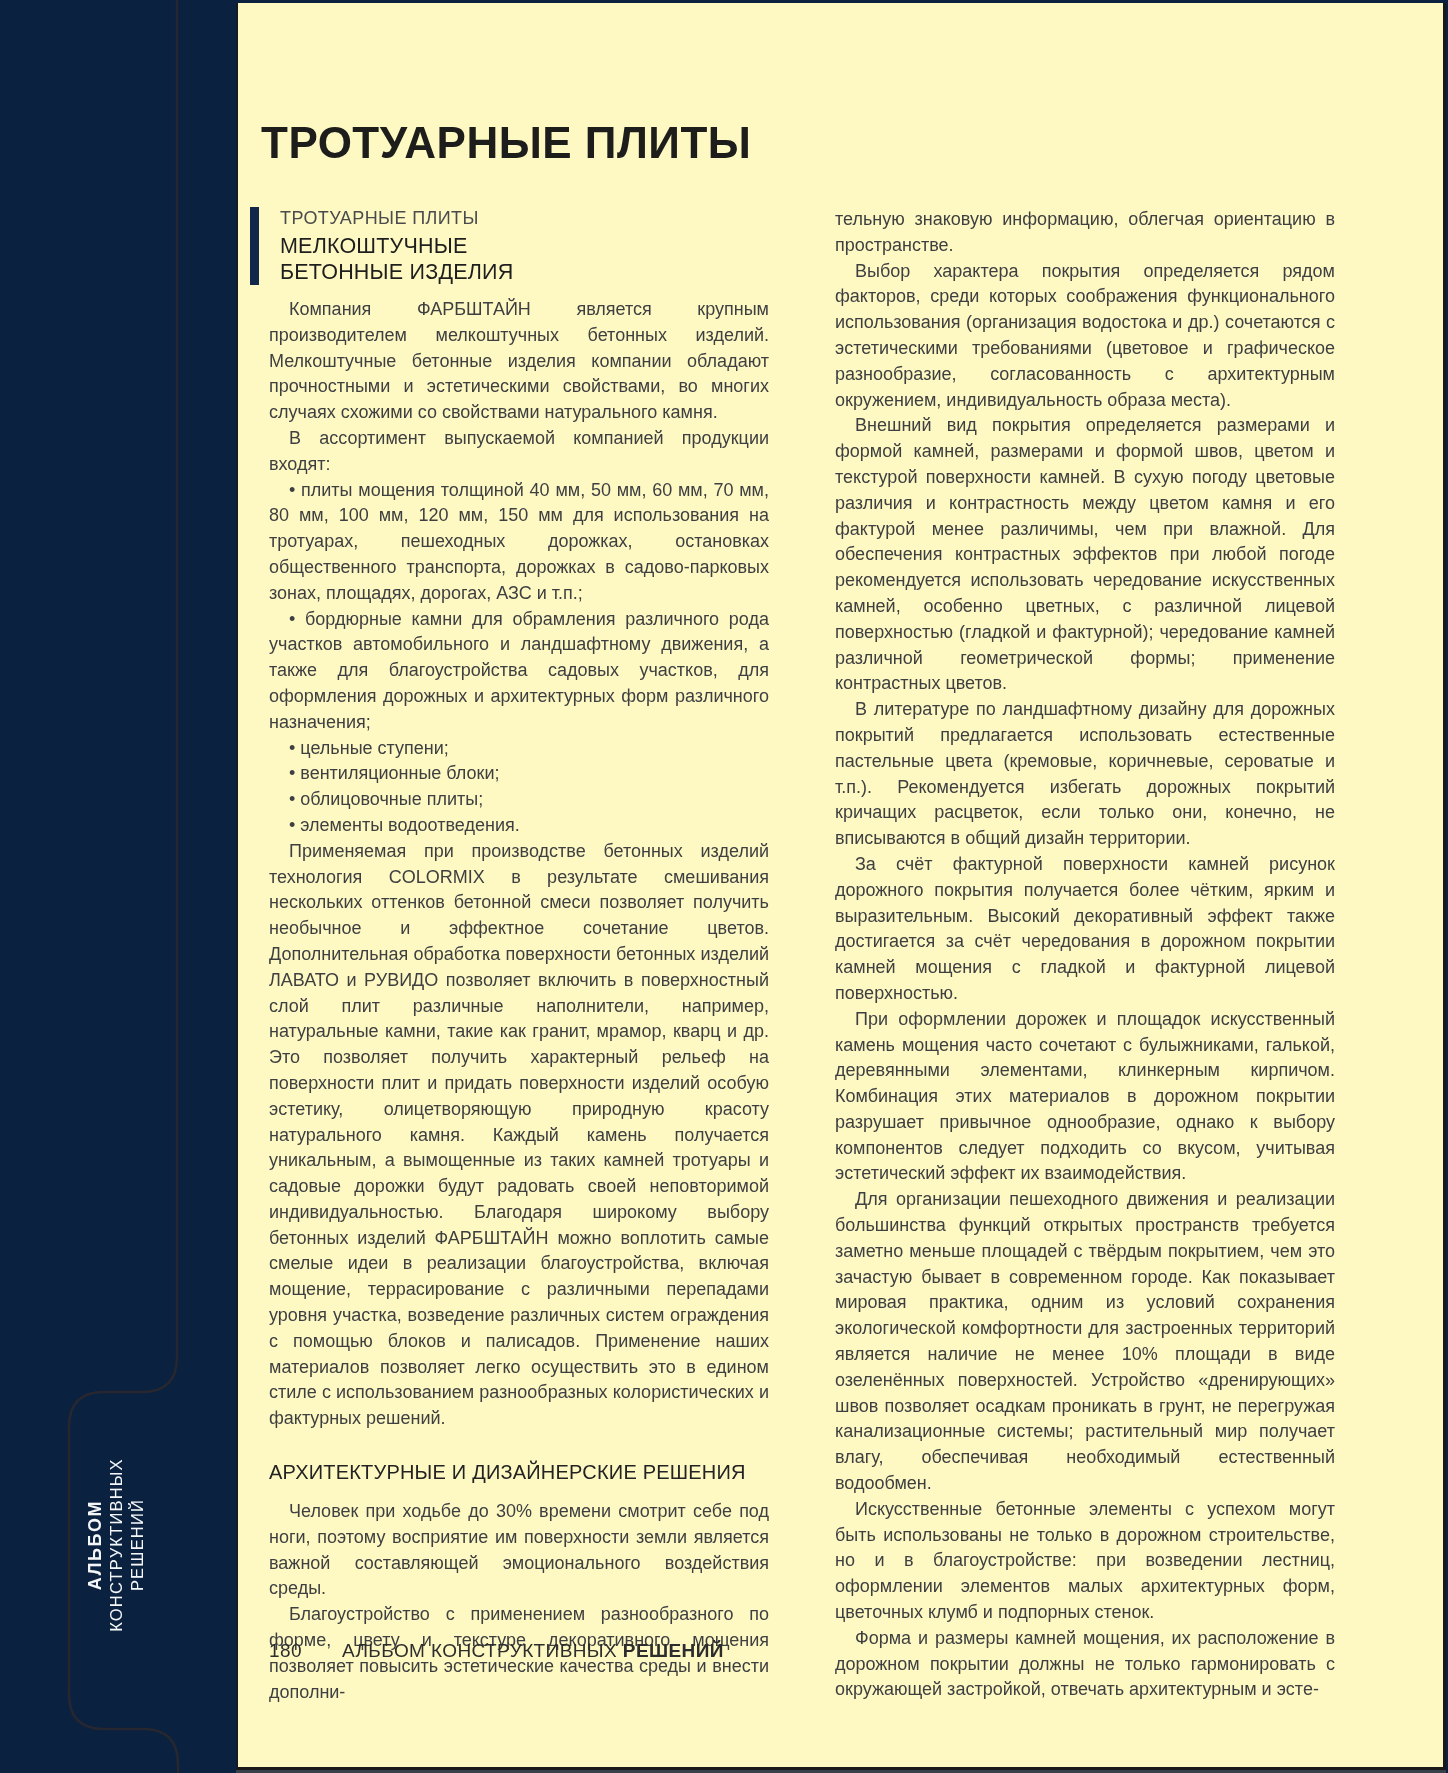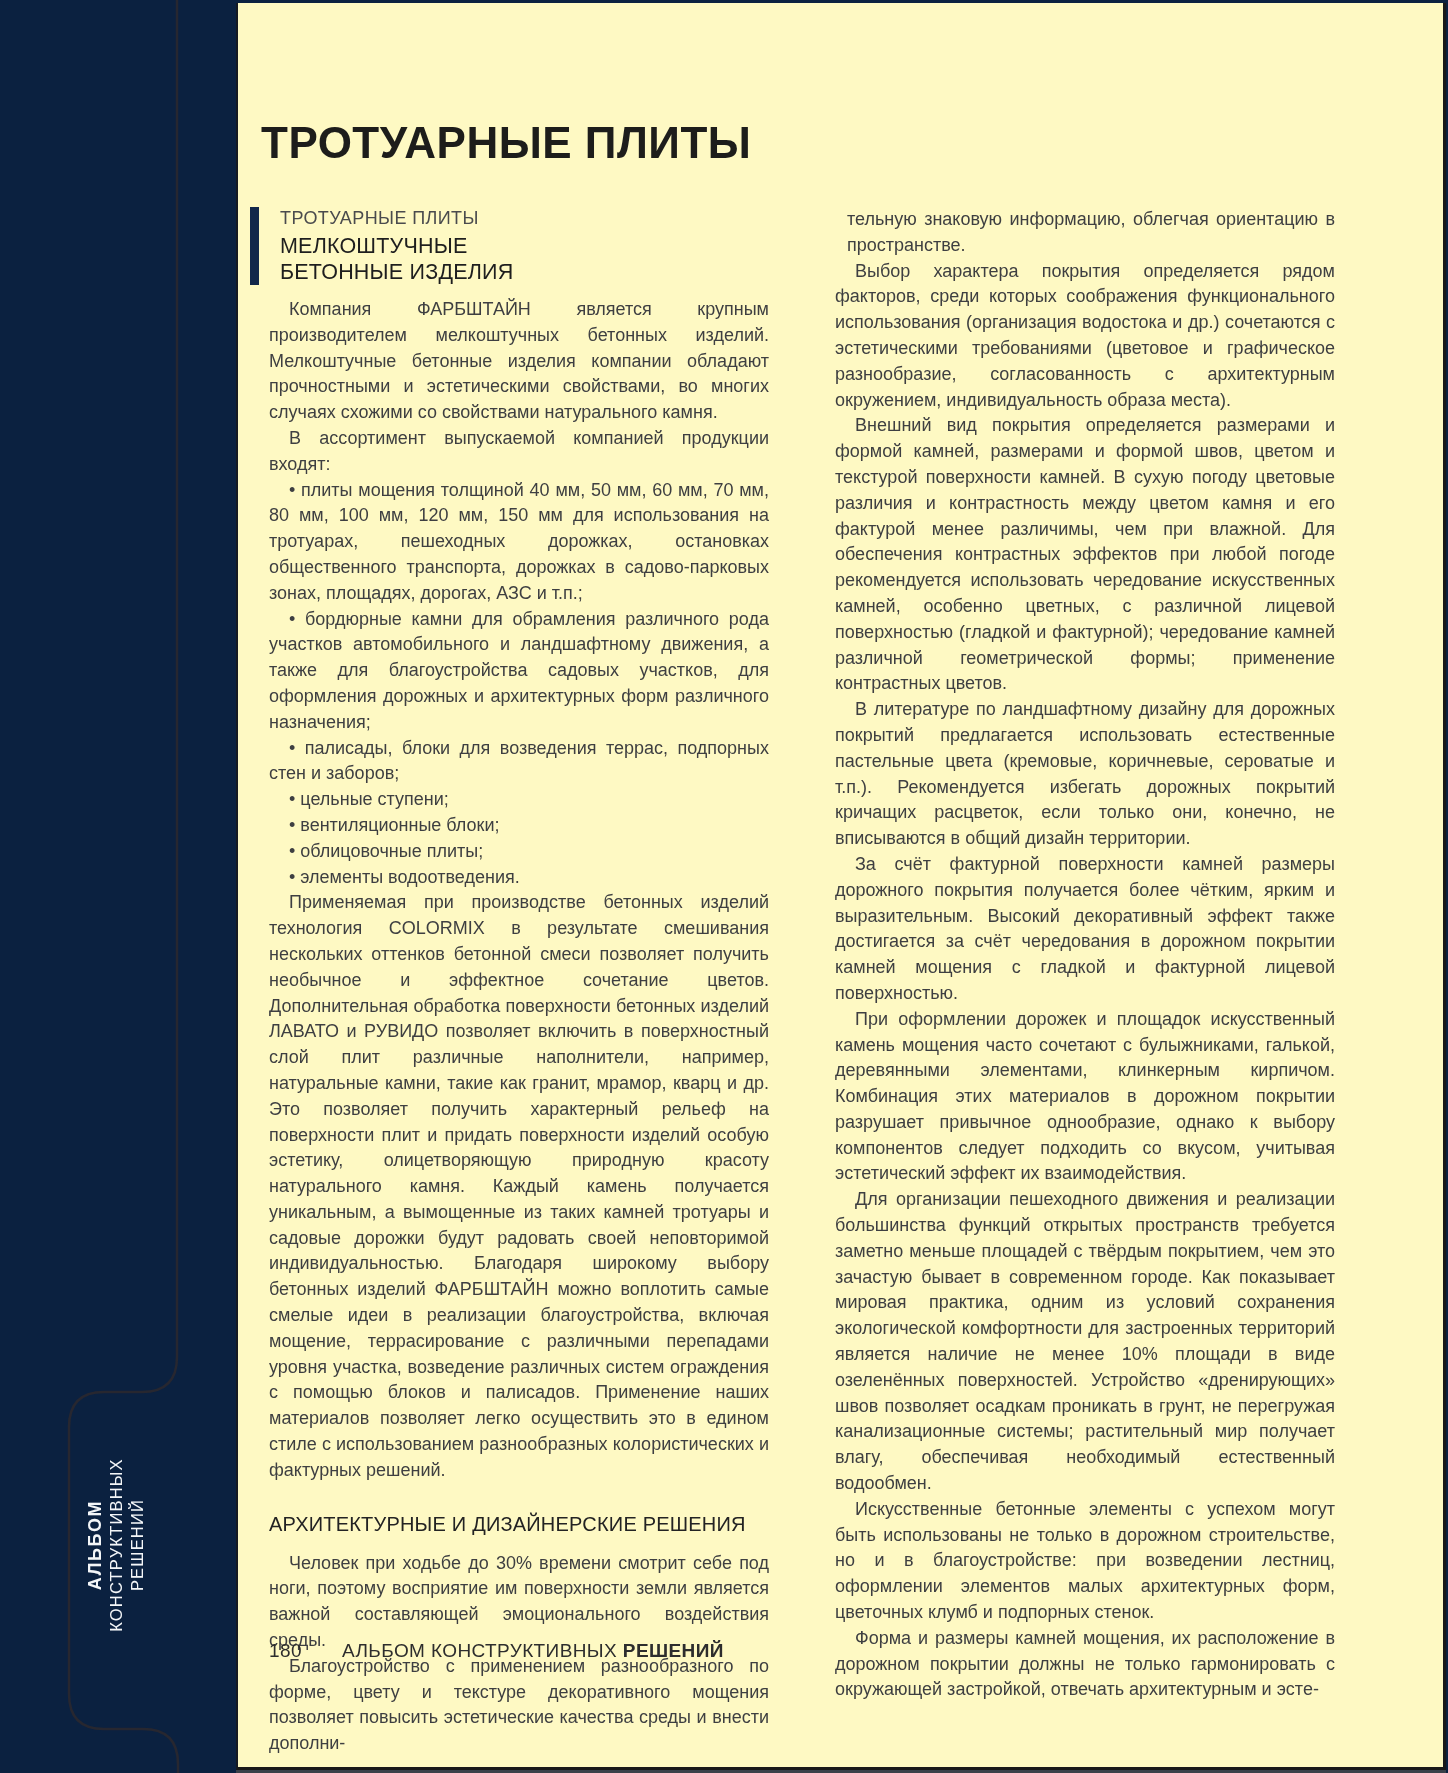--- a/index.html
+++ b/index.html
@@ -35,21 +35,21 @@
   
   .col{
     position:absolute;width:500px;
     font-size:18px;line-height:25.8px;color:var(--c-page_text,#3e3f41);
     text-align:justify;
   }
   .col-left{left:31px;top:294px;}
   .col-right{left:597px;top:204px;}
   .col p{margin:0;}
   .col p.p,.col p.bullet{text-indent:20px;}
-  .col p.noindent{text-indent:0;margin-left:12px;}
+  .col p.noindent{text-indent:0;}
   .col p.h3{
     font-weight:normal;font-size:20px;color:#232323;line-height:26px;
     margin:27px 0 14px 0;text-align:left;text-indent:0;white-space:pre-line;letter-spacing:0.2px;
   }
   
   .footer{position:absolute;left:31px;top:1637px;font-size:19px;color:#2d2d2d;letter-spacing:0.4px;}
   .footer .pageno{display:inline-block;width:73px;}
   .footer .b{font-weight:bold;}
 </style>
 </head>
@@ -76,36 +76,35 @@
       <div class="sec-h">МЕЛКОШТУЧНЫЕ</div>
       <div class="sec-h">БЕТОННЫЕ ИЗДЕЛИЯ</div>
     </div>
   </div>
 
   <div class="col col-left">
       <p class="p">Компания ФАРБШТАЙН является крупным производителем мелкоштучных бетонных изделий. Мелкоштучные бетонные изделия компании обладают прочностными и эстетическими свойствами, во многих случаях схожими со свойствами натурального камня.</p>
       <p class="p">В ассортимент выпускаемой компанией продукции входят:</p>
       <p class="bullet">• плиты мощения толщиной 40 мм, 50 мм, 60 мм, 70 мм, 80 мм, 100 мм, 120 мм, 150 мм для использования на тротуарах, пешеходных дорожках, остановках общественного транспорта, дорожках в садово-парковых зонах, площадях, дорогах, АЗС и т.п.;</p>
       <p class="bullet">• бордюрные камни для обрамления различного рода участков автомобильного и ландшафтному движения, а также для благоустройства садовых участков, для оформления дорожных и архитектурных форм различного назначения;</p>
-      <p class="bullet">• палисады, блоки для возведения террас, подпорных стен и заборов;</p>
       <p class="bullet">• цельные ступени;</p>
       <p class="bullet">• вентиляционные блоки;</p>
       <p class="bullet">• облицовочные плиты;</p>
       <p class="bullet">• элементы водоотведения.</p>
       <p class="p">Применяемая при производстве бетонных изделий технология COLORMIX в результате смешивания нескольких оттенков бетонной смеси позволяет получить необычное и эффектное сочетание цветов. Дополнительная обработка поверхности бетонных изделий ЛАВАТО и РУВИДО позволяет включить в поверхностный слой плит различные наполнители, например, натуральные камни, такие как гранит, мрамор, кварц и др. Это позволяет получить характерный рельеф на поверхности плит и придать поверхности изделий особую эстетику, олицетворяющую природную красоту натурального камня. Каждый камень получается уникальным, а вымощенные из таких камней тротуары и садовые дорожки будут радовать своей неповторимой индивидуальностью. Благодаря широкому выбору бетонных изделий ФАРБШТАЙН можно воплотить самые смелые идеи в реализации благоустройства, включая мощение, террасирование с различными перепадами уровня участка, возведение различных систем ограждения с помощью блоков и палисадов. Применение наших материалов позволяет легко осуществить это в едином стиле с использованием разнообразных колористических и фактурных решений.</p>
       <p class="h3">АРХИТЕКТУРНЫЕ И ДИЗАЙНЕРСКИЕ РЕШЕНИЯ</p>
       <p class="p">Человек при ходьбе до 30% времени смотрит себе под ноги, поэтому восприятие им поверхности земли является важной составляющей эмоционального воздействия среды.</p>
       <p class="p">Благоустройство с применением разнообразного по форме, цвету и текстуре декоративного мощения позволяет повысить эстетические качества среды и внести дополни-</p>
     </div>
   <div class="col col-right">
       <p class="p noindent">тельную знаковую информацию, облегчая ориентацию в пространстве.</p>
       <p class="p">Выбор характера покрытия определяется рядом факторов, среди которых соображения функционального использования (организация водостока и др.) сочетаются с эстетическими требованиями (цветовое и графическое разнообразие, согласованность с архитектурным окружением, индивидуальность образа места).</p>
       <p class="p">Внешний вид покрытия определяется размерами и формой камней, размерами и формой швов, цветом и текстурой поверхности камней. В сухую погоду цветовые различия и контрастность между цветом камня и его фактурой менее различимы, чем при влажной. Для обеспечения контрастных эффектов при любой погоде рекомендуется использовать чередование искусственных камней, особенно цветных, с различной лицевой поверхностью (гладкой и фактурной); чередование камней различной геометрической формы; применение контрастных цветов.</p>
       <p class="p">В литературе по ландшафтному дизайну для дорожных покрытий предлагается использовать естественные пастельные цвета (кремовые, коричневые, сероватые и т.п.). Рекомендуется избегать дорожных покрытий кричащих расцветок, если только они, конечно, не вписываются в общий дизайн территории.</p>
-      <p class="p">За счёт фактурной поверхности камней размеры дорожного покрытия получается более чётким, ярким и выразительным. Высокий декоративный эффект также достигается за счёт чередования в дорожном покрытии камней мощения с гладкой и фактурной лицевой поверхностью.</p>
+      <p class="p">За счёт фактурной поверхности камней рисунок дорожного покрытия получается более чётким, ярким и выразительным. Высокий декоративный эффект также достигается за счёт чередования в дорожном покрытии камней мощения с гладкой и фактурной лицевой поверхностью.</p>
       <p class="p">При оформлении дорожек и площадок искусственный камень мощения часто сочетают с булыжниками, галькой, деревянными элементами, клинкерным кирпичом. Комбинация этих материалов в дорожном покрытии разрушает привычное однообразие, однако к выбору компонентов следует подходить со вкусом, учитывая эстетический эффект их взаимодействия.</p>
       <p class="p">Для организации пешеходного движения и реализации большинства функций открытых пространств требуется заметно меньше площадей с твёрдым покрытием, чем это зачастую бывает в современном городе. Как показывает мировая практика, одним из условий сохранения экологической комфортности для застроенных территорий является наличие не менее 10% площади в виде озеленённых поверхностей. Устройство «дренирующих» швов позволяет осадкам проникать в грунт, не перегружая канализационные системы; растительный мир получает влагу, обеспечивая необходимый естественный водообмен.</p>
       <p class="p">Искусственные бетонные элементы с успехом могут быть использованы не только в дорожном строительстве, но и в благоустройстве: при возведении лестниц, оформлении элементов малых архитектурных форм, цветочных клумб и подпорных стенок.</p>
       <p class="p">Форма и размеры камней мощения, их расположение в дорожном покрытии должны не только гармонировать с окружающей застройкой, отвечать архитектурным и эсте-</p>
     </div>
 
   <div class="footer">
     <span class="pageno">180</span><span class="footer-label"><span>АЛЬБОМ КОНСТРУКТИВНЫХ </span><span class="b">РЕШЕНИЙ</span></span>
   </div>
 </div>

